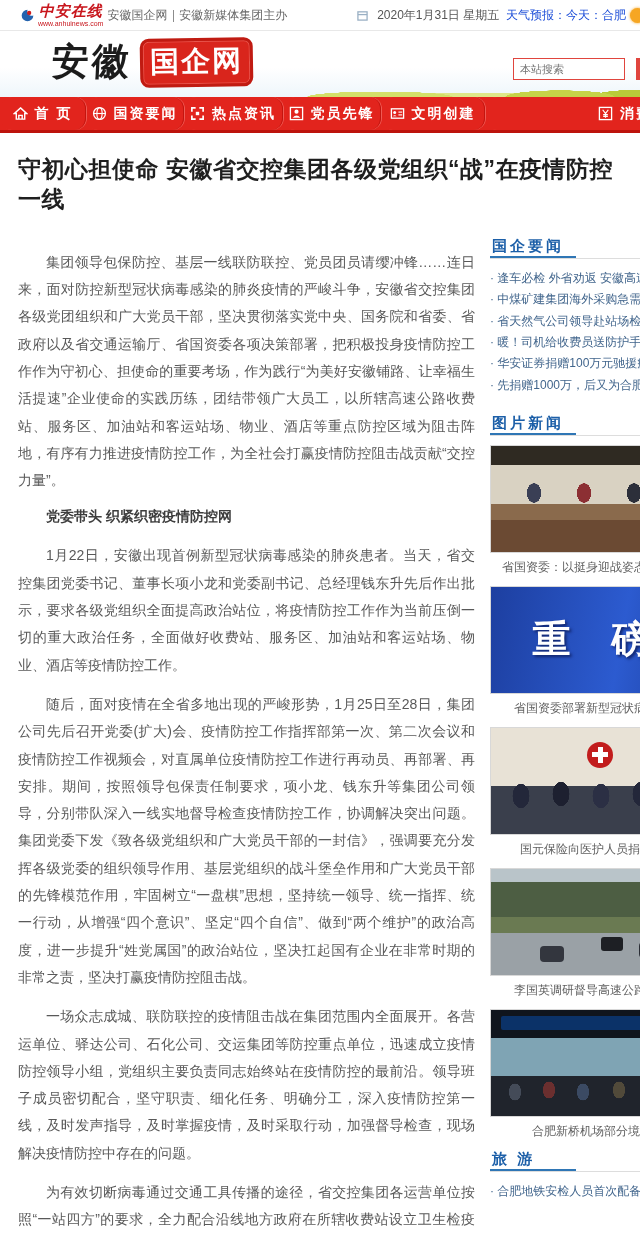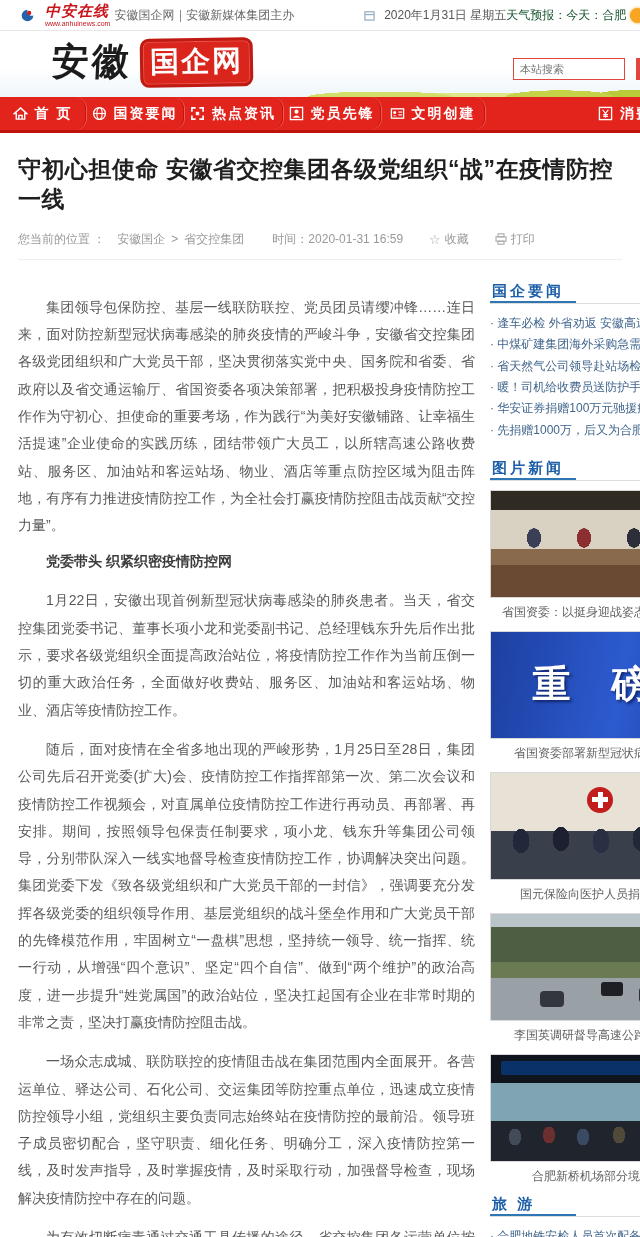--- a/index.html
+++ b/index.html
@@ -7,27 +7,27 @@
   body {
     width:640px; height:1237px; overflow:hidden; position:relative;
     font-family:"Liberation Sans","DejaVu Sans",sans-serif; color:#333;
   }
   
   .topbar {
     height:31px; border-bottom:1px solid #e8e8e8; background:#fff;
     display:flex; align-items:center; padding:0 0 0 20px; font-size:12px; color:#555;
     position:relative; white-space:nowrap;
   }
-  .tb-logo { display:flex; align-items:center; gap:10px; }
+  .tb-logo { display:flex; align-items:center; gap:3px;text-align:center; }
   .tb-logo-txt { display:flex; flex-direction:column; line-height:1; }
   .tb-logo-cn { color:#c8161d; font-weight:bold; font-size:15px; font-style:italic; font-family:"DejaVu Serif",serif; letter-spacing:1px; }
   .tb-logo-url { color:#c8161d; font-size:7px; margin-top:1px; }
   .tb-desc { color:#666; margin-left:4px; }
   .tb-date { margin-left:70px; display:flex; align-items:center; gap:9px; color:#555; }
-  .tb-weather { margin-left:auto; margin-right:14px; color:#14532d; }
+  .tb-weather { margin-left:auto; margin-right:14px; color:#1d4ed8; }
   .sun {
     position:absolute; right:-5px; top:8px; width:15px; height:15px; border-radius:50%;
     background:#f6a623; box-shadow:0 0 3px #f6a623;
   }
   
   .masthead {
     height:66px; position:relative;
     background:linear-gradient(#ffffff 55%, #eef6fb 100%);
     overflow:hidden;
   }
@@ -271,40 +271,20 @@
     <svg class="nav-ico" viewBox="0 0 16 16">
         <rect x="1.5" y="1.5" width="13" height="13" fill="none" stroke="#fff" stroke-width="1.4"></rect>
         <path d="M5 4 L8 8 L11 4 M8 8 V12.5 M5.5 9.2 h5 M5.5 11 h5" fill="none" stroke="#fff" stroke-width="1.3"></path>
       </svg>
     <span>消费维权</span>
   </div>
 </div>
 
 <div class="article-head">
   <h1 class="article-title">守初心担使命 安徽省交控集团各级党组织“战”在疫情防控一线</h1>
-  <div class="meta-row">
-    <span>您当前的位置 ：</span>
-    <span class="meta-sep"></span>
-    <a class="crumb-link">安徽国企</a>
-    <span class="meta-sep">&gt;</span>
-    <a class="crumb-link">省交控集团</a>
-    <span class="meta-time">时间：2020-01-31 16:59</span>
-    <span class="meta-act">
-      <span class="star">☆</span>
-      <span>收藏</span>
-    </span>
-    <span class="meta-act">
-      <svg width="12" height="12" viewBox="0 0 12 12">
-          <rect x="3" y="0.8" width="6" height="3" fill="none" stroke="#aaa" stroke-width="1.1"></rect>
-          <rect x="1" y="3.8" width="10" height="4.4" fill="none" stroke="#aaa" stroke-width="1.1"></rect>
-          <rect x="3" y="8.2" width="6" height="3" fill="none" stroke="#aaa" stroke-width="1.1"></rect>
-        </svg>
-      <span>打印</span>
-    </span>
-  </div>
 </div>
 
 <div class="main">
 
   <div class="article-col">
     <p>集团领导包保防控、基层一线联防联控、党员团员请缨冲锋……连日来，面对防控新型冠状病毒感染的肺炎疫情的严峻斗争，安徽省交控集团各级党团组织和广大党员干部，坚决贯彻落实党中央、国务院和省委、省政府以及省交通运输厅、省国资委各项决策部署，把积极投身疫情防控工作作为守初心、担使命的重要考场，作为践行“为美好安徽铺路、让幸福生活提速”企业使命的实践历练，团结带领广大员工，以所辖高速公路收费站、服务区、加油站和客运站场、物业、酒店等重点防控区域为阻击阵地，有序有力推进疫情防控工作，为全社会打赢疫情防控阻击战贡献“交控力量”。</p>
     <h3>党委带头 织紧织密疫情防控网</h3>
     <p>1月22日，安徽出现首例新型冠状病毒感染的肺炎患者。当天，省交控集团党委书记、董事长项小龙和党委副书记、总经理钱东升先后作出批示，要求各级党组织全面提高政治站位，将疫情防控工作作为当前压倒一切的重大政治任务，全面做好收费站、服务区、加油站和客运站场、物业、酒店等疫情防控工作。</p>
     <p>随后，面对疫情在全省多地出现的严峻形势，1月25日至28日，集团公司先后召开党委(扩大)会、疫情防控工作指挥部第一次、第二次会议和疫情防控工作视频会，对直属单位疫情防控工作进行再动员、再部署、再安排。期间，按照领导包保责任制要求，项小龙、钱东升等集团公司领导，分别带队深入一线实地督导检查疫情防控工作，协调解决突出问题。集团党委下发《致各级党组织和广大党员干部的一封信》，强调要充分发挥各级党委的组织领导作用、基层党组织的战斗堡垒作用和广大党员干部的先锋模范作用，牢固树立“一盘棋”思想，坚持统一领导、统一指挥、统一行动，从增强“四个意识”、坚定“四个自信”、做到“两个维护”的政治高度，进一步提升“姓党属国”的政治站位，坚决扛起国有企业在非常时期的非常之责，坚决打赢疫情防控阻击战。</p>
     <p>一场众志成城、联防联控的疫情阻击战在集团范围内全面展开。各营运单位、驿达公司、石化公司、交运集团等防控重点单位，迅速成立疫情防控领导小组，党组织主要负责同志始终站在疫情防控的最前沿。领导班子成员密切配合，坚守职责、细化任务、明确分工，深入疫情防控第一线，及时发声指导，及时掌握疫情，及时采取行动，加强督导检查，现场解决疫情防控中存在的问题。</p>

